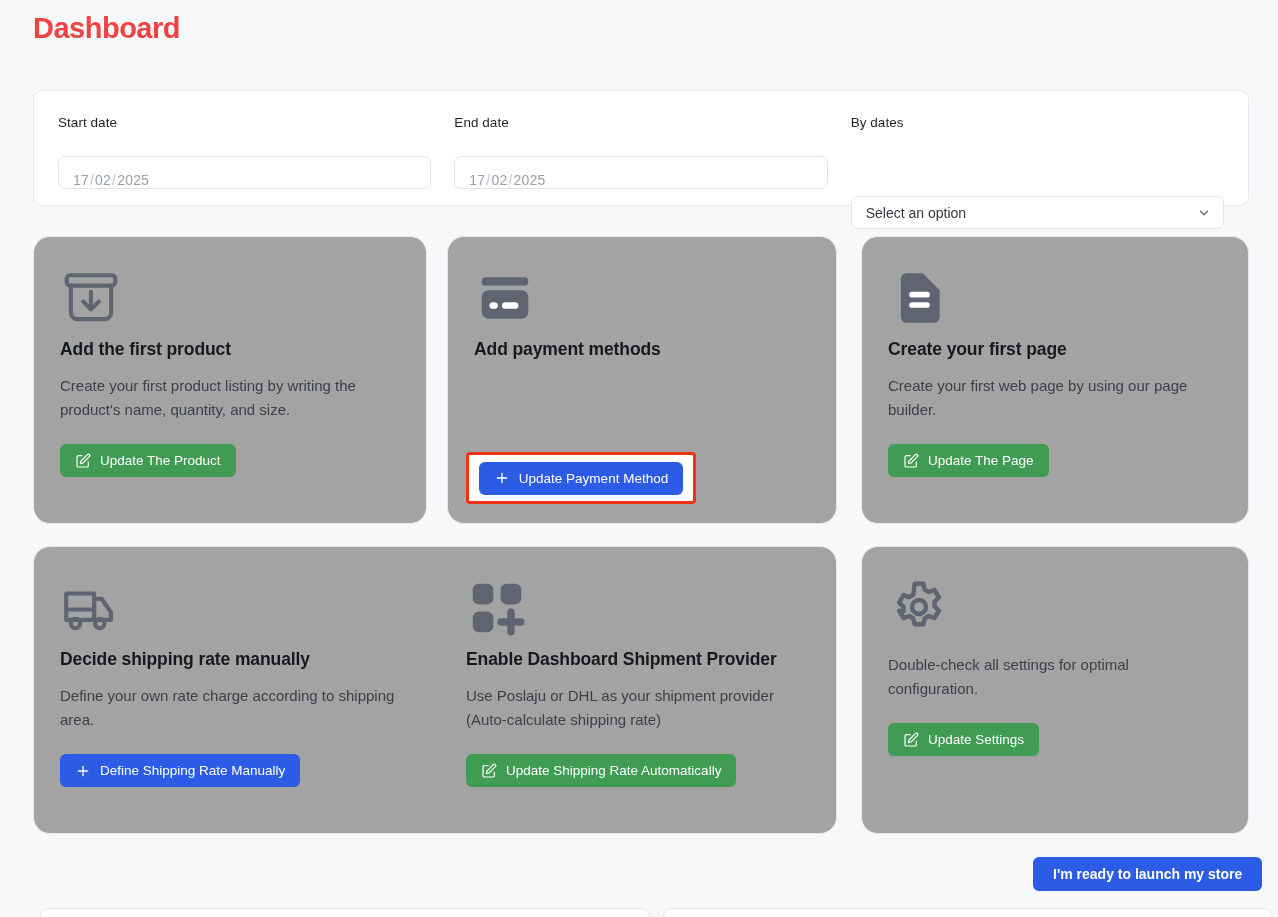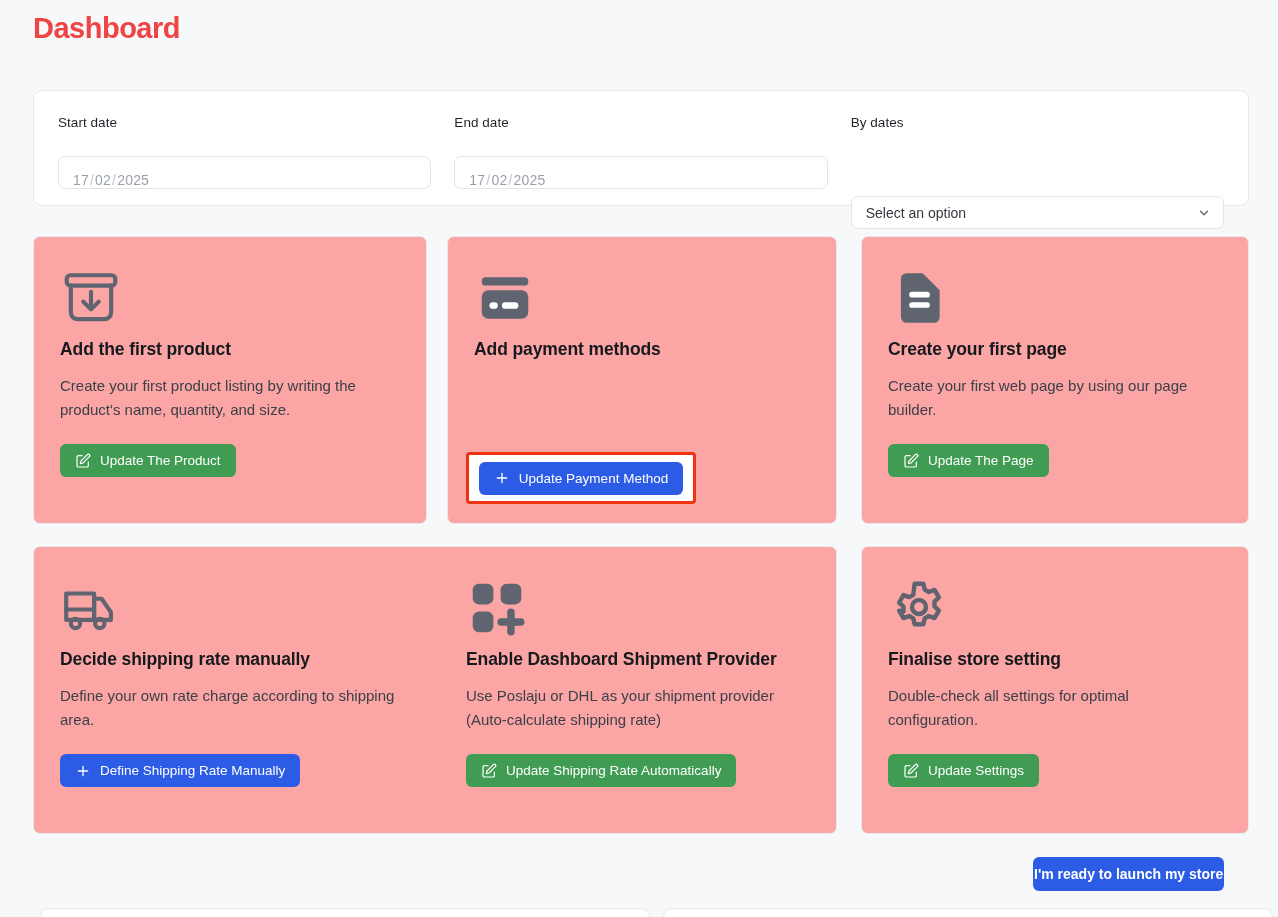--- a/index.html
+++ b/index.html
@@ -47,23 +47,23 @@
     height: 33px; border: 1px solid #e3e5e8; border-radius: 7px;
     background: #fff; display: flex; align-items: center;
     justify-content: space-between; padding: 0 12px 0 14px;
     font-size: 14px; color: #34383f; margin-top: 40px;
   }
   .chev { width: 14px; height: 14px; display: block; color: #5b6370; }
 
   
   .card {
     position: absolute;
-    background: #fca5a5;
+    background: #a3a3a3;
     border: 1px solid #e7e9ec;
-    border-radius: 7px;
+    border-radius: 17px;
   }
   .c-r1c1 { left: 33px;  top: 236px; width: 394px; height: 288px; }
   .c-r1c2 { left: 447px; top: 236px; width: 390px; height: 288px; }
   .c-r1c3 { left: 861px; top: 236px; width: 388px; height: 288px; }
   .c-r2wide { left: 33px; top: 546px; width: 804px; height: 288px; }
   .c-r2c3 { left: 861px; top: 546px; width: 388px; height: 288px; }
 
   .tile { position: absolute; top: 0; padding: 30px 26px 0 26px; }
   .tile.full { left: 0; width: 100%; }
   .tile.halfA { left: 0;   width: 406px; }
@@ -101,21 +101,21 @@
     display: flex; align-items: center; justify-content: center;
     padding: 16px;
   }
   .highlight .btn { height: 33px; }
 
   
   .launch-wrap {
     position: absolute; left: 1033px; top: 857px;
   }
   .btn-launch {
-    height: 34px; padding: 0 1px; border: none; border-radius: 6px;
+    height: 34px; padding: 0 20px; border: none; border-radius: 6px;
     background: #2c5ce6; color: #fff; font-size: 14px; font-weight: bold;
     font-family: "Liberation Sans", sans-serif; cursor: pointer;
   }
 
   
   .peek {
     position: absolute; top: 908px; height: 20px;
     background: #fff; border: 1px solid #e7e9ec;
     border-bottom: none;
     border-radius: 9px 9px 0 0;
@@ -299,21 +299,20 @@
   </div>
 
   <div class="card c-r2c3">
     <div class="tile full">
       <div class="tile-icon">
         <svg width="62" height="62" viewBox="0 0 24 24" fill="none" stroke="currentColor" stroke-width="1.7" stroke-linejoin="round">
           <path d="M10.3 2.6h3.4l.5 2.3 1.6.9 2.2-.8 1.7 2.9-1.7 1.6v1.9l1.7 1.6-1.7 2.9-2.2-.8-1.6.9-.5 2.3h-3.4l-.5-2.3-1.6-.9-2.2.8-1.7-2.9L6 13.4v-1.9L4.3 9.9 6 7l2.2.8 1.6-.9z"></path>
           <circle cx="12" cy="11.6" r="2.7"></circle>
         </svg>
       </div>
-      <div class="tile-title">Finalise store setting</div>
       <div class="tile-desc">Double-check all settings for optimal configuration.</div>
       <div class="btn-wrap">
         <button class="btn btn-green">
           <span class="btn-icon">
             <svg viewBox="0 0 24 24" fill="none" stroke="currentColor" stroke-width="1.8" stroke-linecap="round" stroke-linejoin="round">
                 <path d="M20 13.5V19a2 2 0 0 1-2 2H5a2 2 0 0 1-2-2V6a2 2 0 0 1 2-2h5.5"></path>
                 <path d="M18.5 2.5a2.1 2.1 0 0 1 3 3L12 15l-4 1 1-4z"></path>
               </svg>
           </span>
           <span>Update Settings</span>

